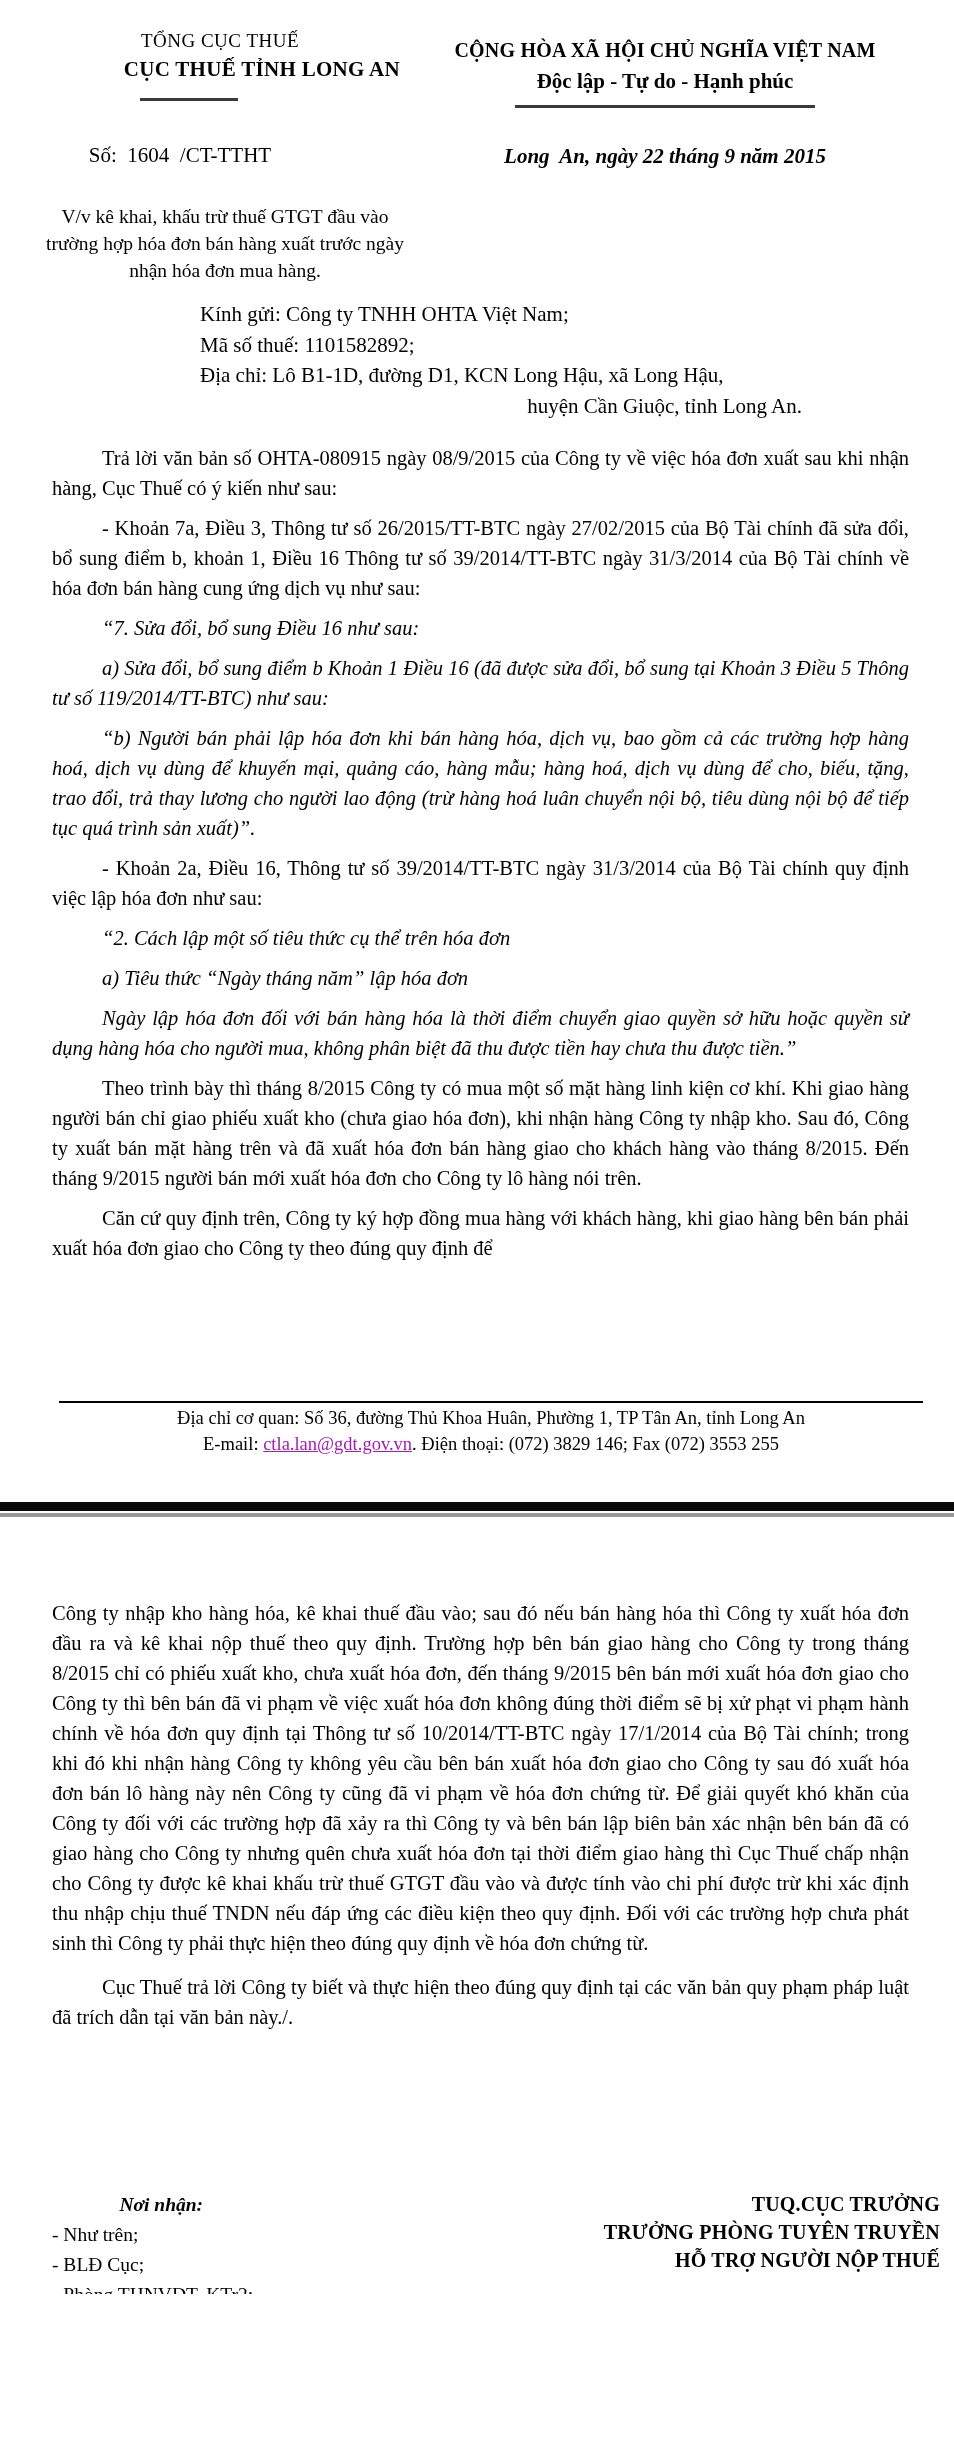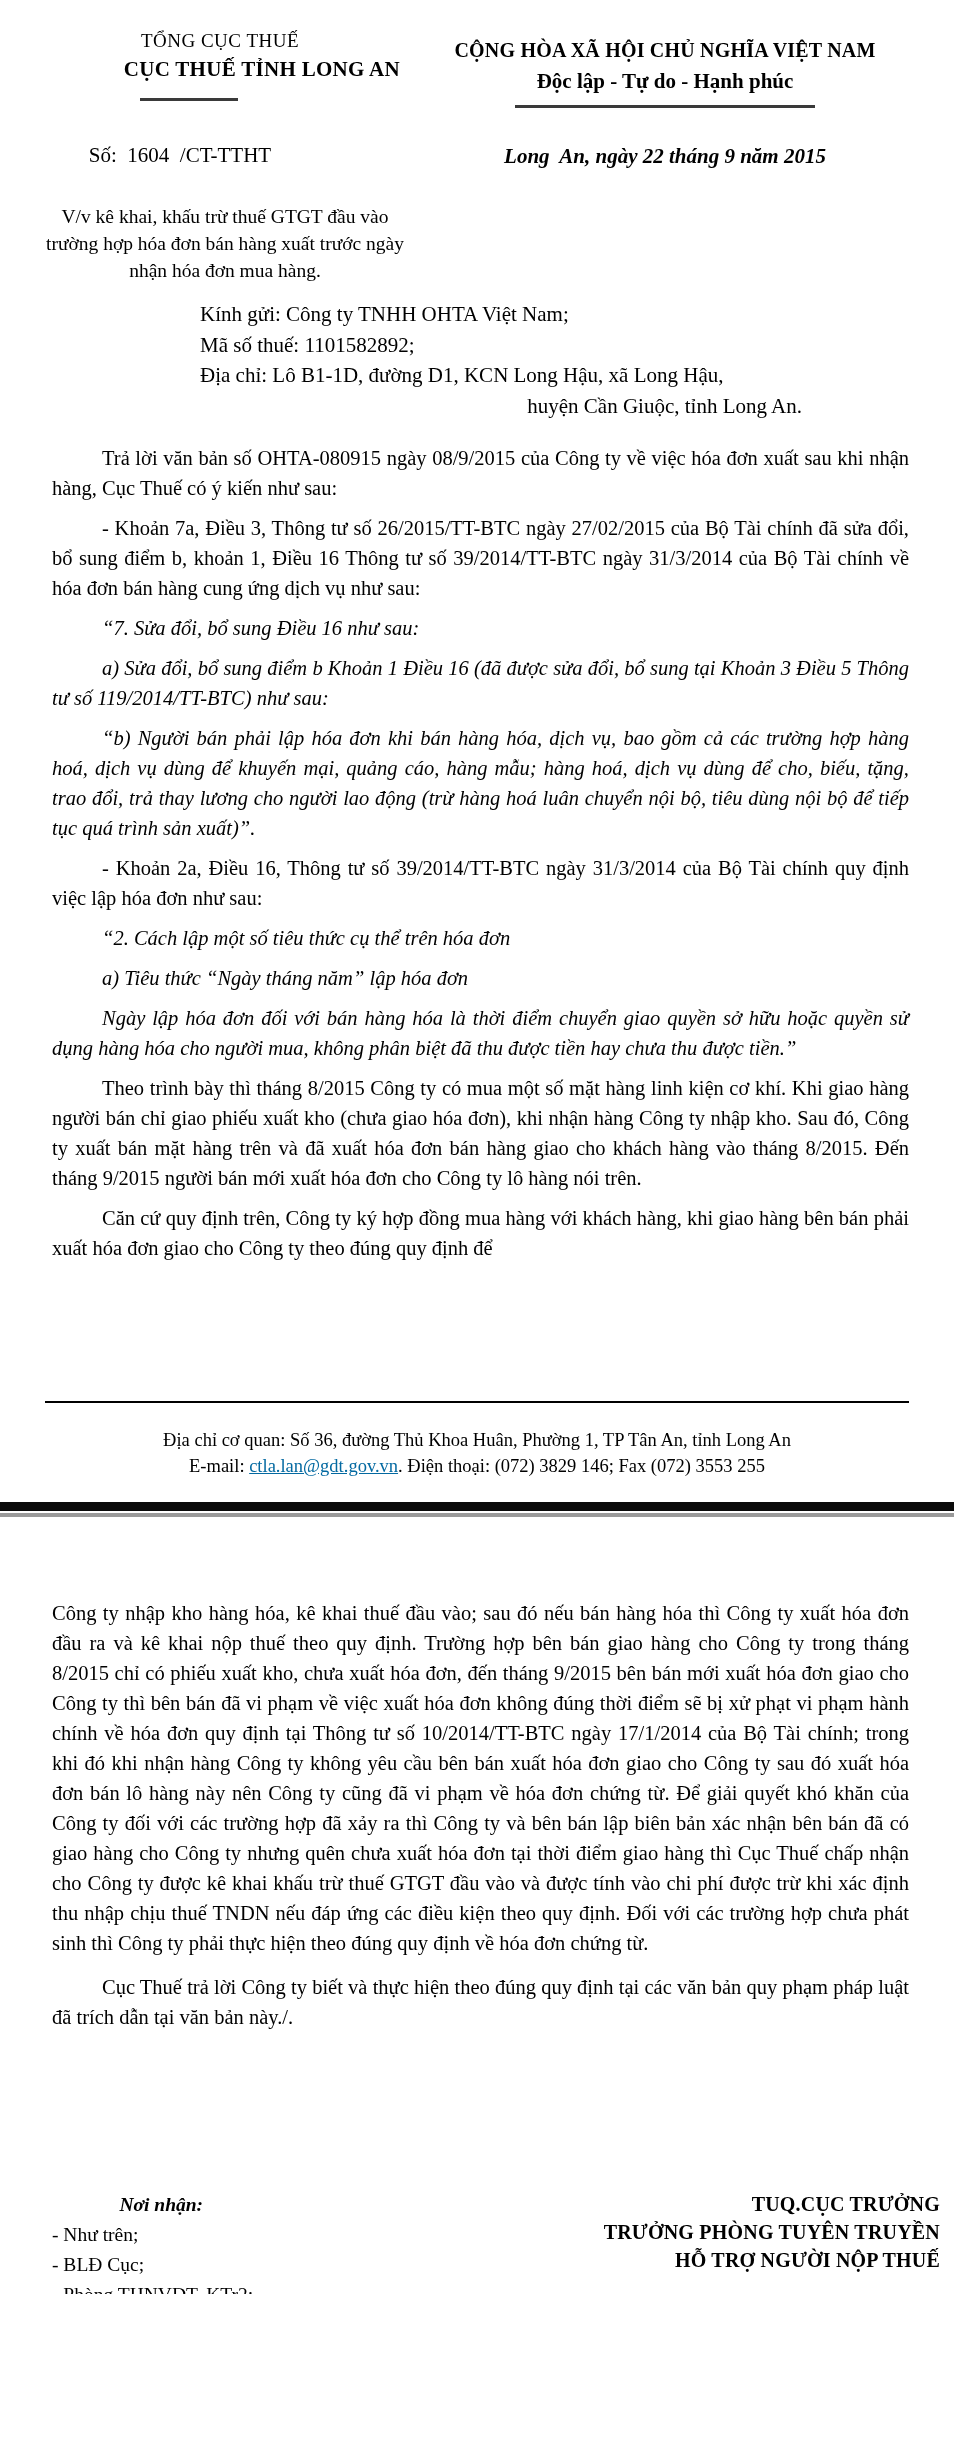--- a/index.html
+++ b/index.html
@@ -24,22 +24,22 @@
   .recipient .r4{text-align:right;padding-right:10px;}
 
   
   .body1{position:absolute;left:52px;top:443px;width:857px;font-size:20.5px;line-height:30px;text-align:justify;}
   .body1 p,.body2 p{margin:0 0 10px 0;text-indent:50px;}
   .q{font-style:italic;}
   .body2{position:absolute;left:52px;top:1598px;width:857px;font-size:20.5px;line-height:30px;text-align:justify;}
   .body2 p.noindent{text-indent:0;margin-bottom:14px;}
 
   
-  .p1footer{position:absolute;left:45px;top:1401px;width:864px;border-top:2px solid #000;padding-top:24px;text-align:center;font-size:18.5px;line-height:26px;}
-  .email{text-decoration:underline;color:#0369a1;}
+  .p1footer{position:absolute;left:59px;top:1401px;width:864px;border-top:2px solid #000;padding-top:2px;text-align:center;font-size:18.5px;line-height:26px;}
+  .email{text-decoration:underline;color:#a21caf;}
 
   
   .pagebreak{position:absolute;left:0;top:1502px;width:954px;}
   .pb-black{height:9px;background:#0a0a0a;}
   .pb-gap{height:2px;background:#ffffff;}
   .pb-gray{height:4px;background:#9a9a9a;}
 
   
   .sig-left{position:absolute;left:52px;top:2190px;font-size:19.5px;line-height:30px;}
   .sig-title{font-weight:bold;font-style:italic;text-align:center;}

